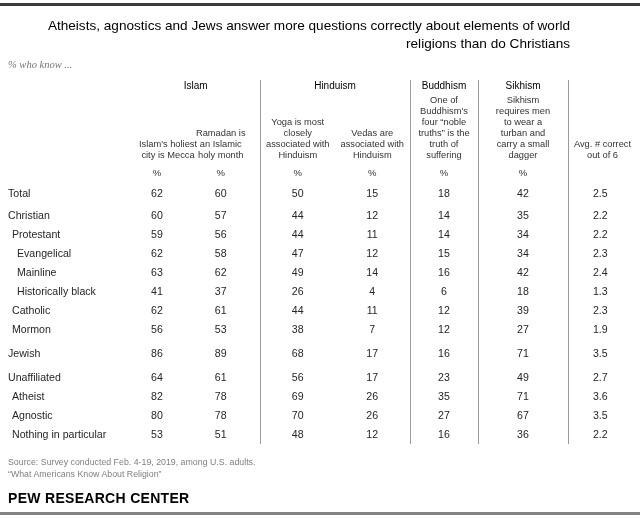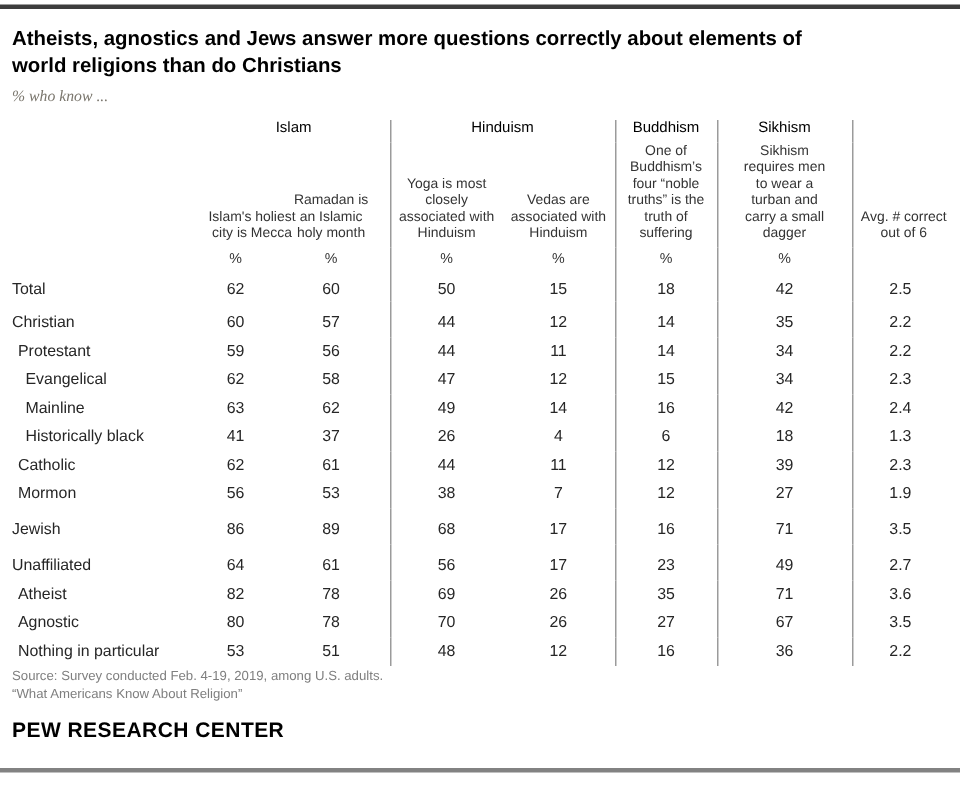--- a/index.html
+++ b/index.html
@@ -7,22 +7,22 @@
   body {
     width: 640px; height: 525px; position: relative; overflow: hidden;
     background: #ffffff; color: #222;
     font-family: "Liberation Sans", sans-serif;
   }
   .top-rule { position: absolute; top: 3px; left: 0; width: 640px; height: 3px; background: #3d3d3d; }
   .bottom-rule { position: absolute; bottom: 10px; left: 0; width: 640px; height: 3px; background: #828282; }
   .content { padding: 17px 8px 0 8px; }
 
   .title {
-    font-size: 13.6px; font-weight: bold; color: #000;
-    line-height: 1.32; max-width: 562px; margin: 0 0 6px 0;
+    font-size: 13.6px; font-weight: normal; color: #000;
+    line-height: 1.32; max-width: 562px; margin: 0 0 6px 0; text-align: right;
   }
   .subtitle {
     font-family: "Liberation Serif", serif; font-style: italic;
     font-size: 10.5px; color: #7b776e; margin: 0 0 10px 0;
   }
 
   table { border-collapse: collapse; table-layout: fixed; width: 624px; }
   th, td { padding: 0; font-weight: normal; }
   .bR { border-right: 1px solid #9b9b9b; }
 
@@ -39,21 +39,21 @@
   .unit { font-size: 9.5px; color: #333; text-align: center; height: 17px; vertical-align: top; padding-top: 2px; }
 
   tbody td { height: 19px; font-size: 10.6px; color: #262626; text-align: center; vertical-align: middle; }
   tbody tr:first-child td { padding-top: 3px; margin-top: 45px; }
   tbody td.rowlabel { text-align: left; }
   tbody tr.gap td { height: 24px; padding-top: 5px; }
   .indent0 { padding-left: 0; }
   .indent1 { padding-left: 4px; margin-top: 16px; }
   .indent2 { padding-left: 9px; }
 
-  .footer { }
+  .footer { margin-top: 12px; }
   .source { font-size: 8.8px; color: #7f7f7f; line-height: 1.45; }
   .brand { margin-top: 9px; font-size: 14px; font-weight: bold; color: #000; letter-spacing: 0.3px; }
 </style>
 </head>
 <body>
 
 <div class="top-rule"></div>
 
 <div class="content">
   <div class="title">Atheists, agnostics and Jews answer more questions correctly about elements of world religions than do Christians</div>

